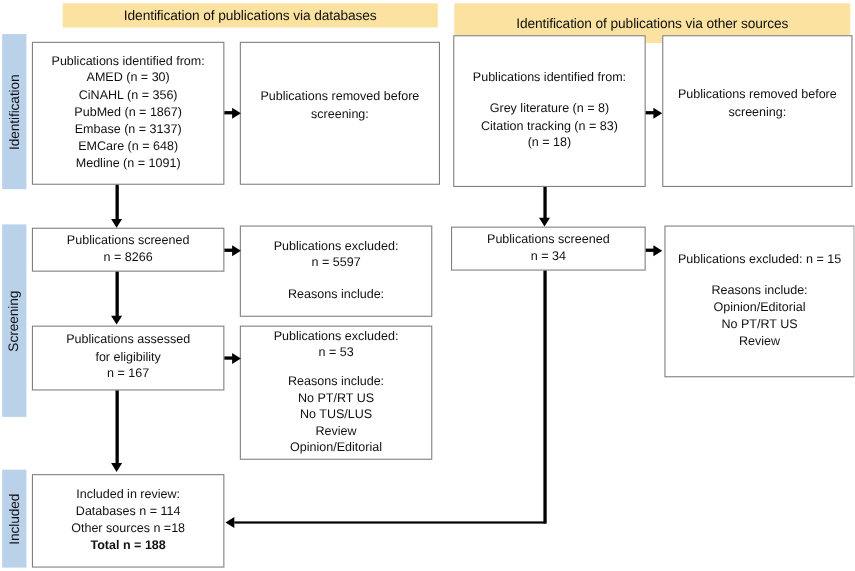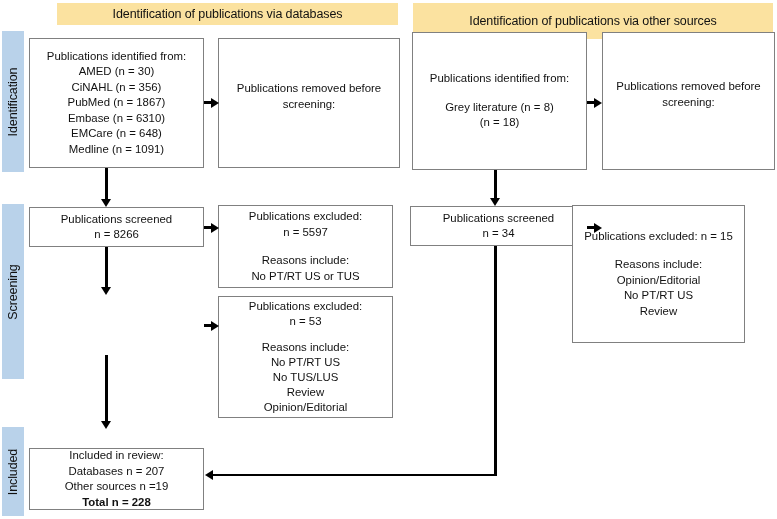--- a/index.html
+++ b/index.html
@@ -109,88 +109,93 @@
   </div>
   <div class="stage" style="left:2px; top:427px; width:22px; height:89px;">
     <span>Included</span>
   </div>
 
   <div class="box" style="left:29px; top:38px; width:175px; height:130px;">
     <div class="ln">Publications identified from:</div>
     <div class="ln">AMED (n = 30)</div>
     <div class="ln">CiNAHL (n = 356)</div>
     <div class="ln">PubMed (n = 1867)</div>
-    <div class="ln">Embase (n = 6310)</div>
+    <div class="ln">Embase (n = 3137)</div>
     <div class="ln">EMCare (n = 648)</div>
     <div class="ln">Medline (n = 1091)</div>
   </div>
 
   <div class="box" style="left:218px; top:38px; width:182px; height:130px;">
     <div class="ln">Publications removed before</div>
     <div class="ln">screening:</div>
     <div class="ln gap"></div>
   </div>
 
   <div class="box" style="left:412px; top:32px; width:175px; height:138px;">
     <div class="ln">Publications identified from:</div>
     <div class="ln gap"></div>
     <div class="ln">Grey literature (n = 8)</div>
+    <div class="ln">Citation tracking (n = 83)</div>
     <div class="ln">(n = 18)</div>
   </div>
 
   <div class="box" style="left:602px; top:32px; width:173px; height:138px;">
     <div class="ln">Publications removed before</div>
     <div class="ln">screening:</div>
     <div class="ln gap"></div>
   </div>
 
   <div class="box" style="left:29px; top:207px; width:175px; height:40px;">
     <div class="ln">Publications screened</div>
     <div class="ln">n = 8266</div>
   </div>
 
   <div class="box" style="left:218px; top:205px; width:175px; height:83px;">
     <div class="ln">Publications excluded:</div>
     <div class="ln">n =  5597</div>
     <div class="ln gap"></div>
     <div class="ln">Reasons include:</div>
-    <div class="ln">No PT/RT US or TUS</div>
-  </div>
-
+  </div>
+
+  <div class="box" style="left:29px; top:296px; width:175px; height:59px;">
+    <div class="ln">Publications assessed</div>
+    <div class="ln">for eligibility</div>
+    <div class="ln">n = 167</div>
+  </div>
 
   <div class="box tight" style="left:218px; top:296px; width:175px; height:122px;">
     <div class="ln">Publications excluded:</div>
     <div class="ln">n =  53</div>
     <div class="ln gap"></div>
     <div class="ln">Reasons include:</div>
     <div class="ln">No PT/RT US</div>
     <div class="ln">No TUS/LUS</div>
     <div class="ln">Review</div>
     <div class="ln">Opinion/Editorial</div>
   </div>
 
   <div class="box" style="left:410px; top:206px; width:177px; height:40px;">
     <div class="ln">Publications screened</div>
     <div class="ln">n = 34</div>
   </div>
 
-  <div class="box" style="left:572px; top:205px; width:173px; height:138px;">
+  <div class="box" style="left:604px; top:205px; width:173px; height:138px;">
     <div class="ln">Publications excluded: n = 15</div>
     <div class="ln gap"></div>
     <div class="ln">Reasons include:</div>
     <div class="ln">Opinion/Editorial</div>
     <div class="ln">No PT/RT US</div>
     <div class="ln">Review</div>
   </div>
 
-  <div class="box" style="left:29px; top:448px; width:175px; height:62px;">
+  <div class="box" style="left:29px; top:431px; width:175px; height:85px;">
     <div class="ln">Included in review:</div>
-    <div class="ln">Databases n = 207</div>
-    <div class="ln">Other sources n =19</div>
-    <div class="ln bold">Total n = 228</div>
+    <div class="ln">Databases n = 114</div>
+    <div class="ln">Other sources n =18</div>
+    <div class="ln bold">Total n = 188</div>
   </div>
 
   <div class="hline" style="left:204px; top:101px; width:9px;"></div>
   <div class="arrow-r" style="left:211px; top:97.5px;"></div>
 
   <div class="vline" style="left:105px; top:168px; height:33px;"></div>
   <div class="arrow-d" style="left:101.2px; top:199px;"></div>
 
   <div class="hline" style="left:204px; top:226px; width:9px;"></div>
   <div class="arrow-r" style="left:211px; top:222.5px;"></div>

